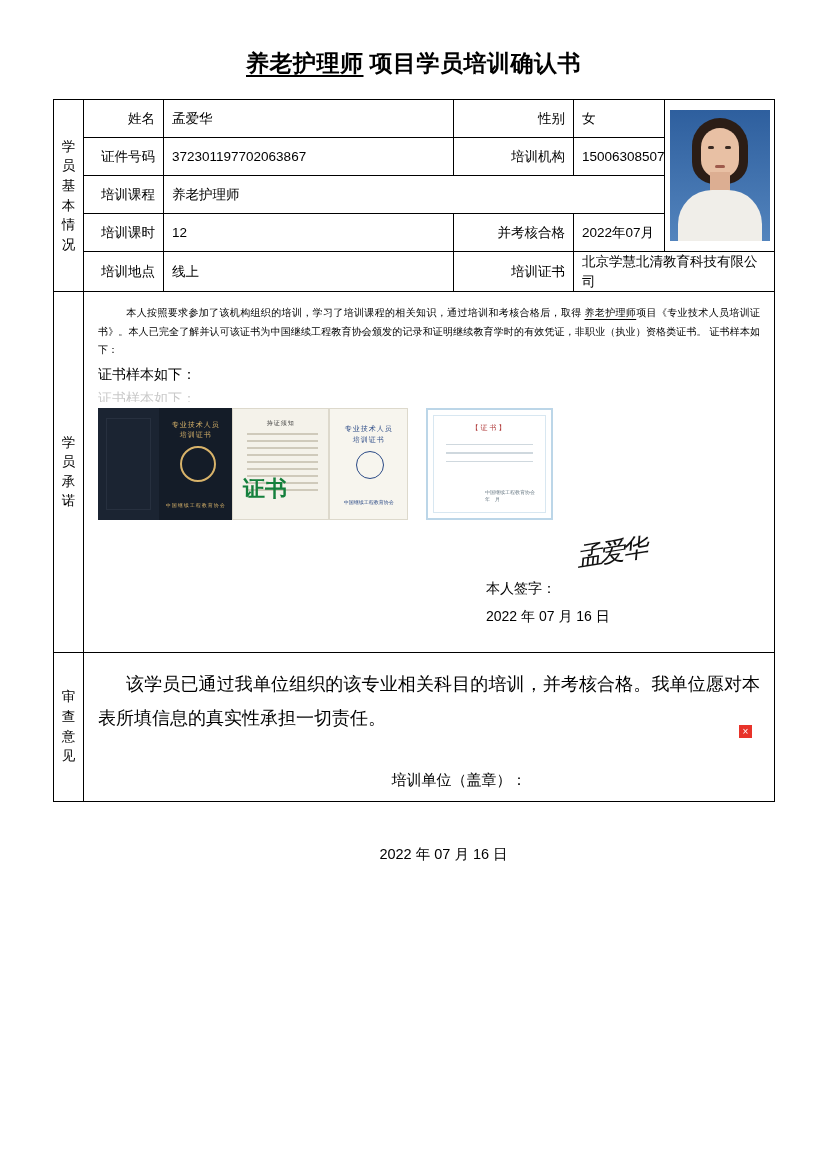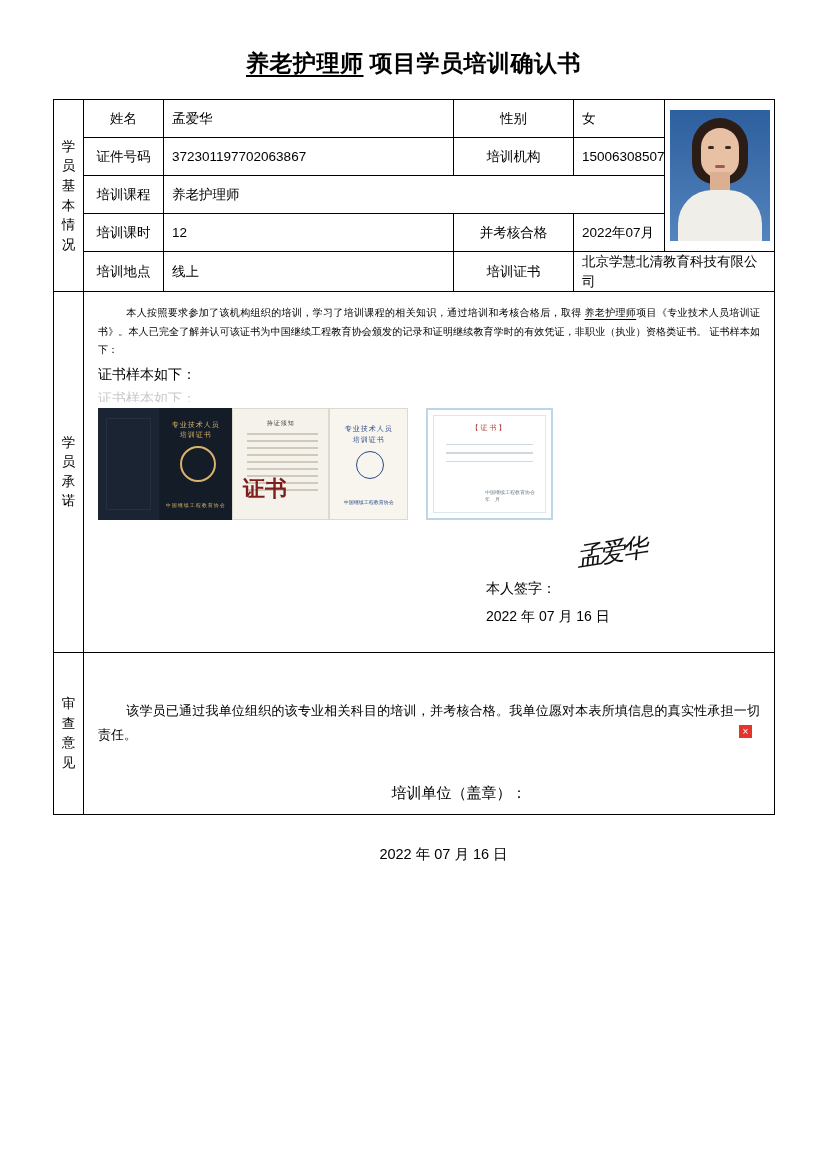--- a/index.html
+++ b/index.html
@@ -62,21 +62,21 @@
     text-align: center;
     padding: 0 4px !important;
     font-size: 13.5px;
     line-height: 1.15;
     letter-spacing: 0;
   }
   .side-label span {
     display: block;
   }
   .lbl {
-    text-align: center;
+    text-align: right;
     white-space: nowrap;
   }
   .val {
     text-align: left;
   }
   .photo-cell {
     width: 105px;
     padding: 0 !important;
     text-align: center;
     vertical-align: middle;
@@ -205,21 +205,21 @@
     text-align: center; font-size: 6px; color: #3b3b3b; letter-spacing: 1px;
   }
   .samp3 .lines {
     position: absolute; left: 14px; right: 10px; top: 24px;
   }
   .samp3 .lines i {
     display: block; height: 2px; background: #cfcabb; margin-bottom: 5px;
   }
   .samp3 .wm {
     position: absolute; left: 10px; bottom: 14px;
-    font-size: 22px; color: #7f1d1d; font-weight: bold;
+    font-size: 22px; color: #15803d; font-weight: bold;
   }
   .samp4 { width: 90px; background: #f7f5ee; border: 1px solid #ddd9cc; }
   .samp4 .s4-h {
     position: absolute; left: 0; right: 0; top: 14px;
     text-align: center; font-size: 7px; color: #2b4a86; letter-spacing: 1px; line-height: 1.6;
   }
   .samp4 .s4-seal {
     position: absolute; left: 50%; top: 42px; margin-left: -13px;
     width: 26px; height: 26px; border: 1.5px solid #2b4a86; border-radius: 50%;
   }
@@ -279,24 +279,23 @@
   }
 
   
   .review-body {
     padding: 14px 14px 10px 14px !important;
     vertical-align: top;
     height: 120px;
     position: relative;
   }
   .review-text {
-    font-size: 13px;
+    font-size: 18px;
     line-height: 1.9;
     text-align: justify;
-    margin-top: 32px;
   }
   .review-text .indent { display: inline-block; width: 28px; }
   .stamp-line {
     text-align: center;
     font-size: 15px;
     margin-top: 34px;
     padding-left: 60px;
   }
   .close-x {
     position: absolute;

